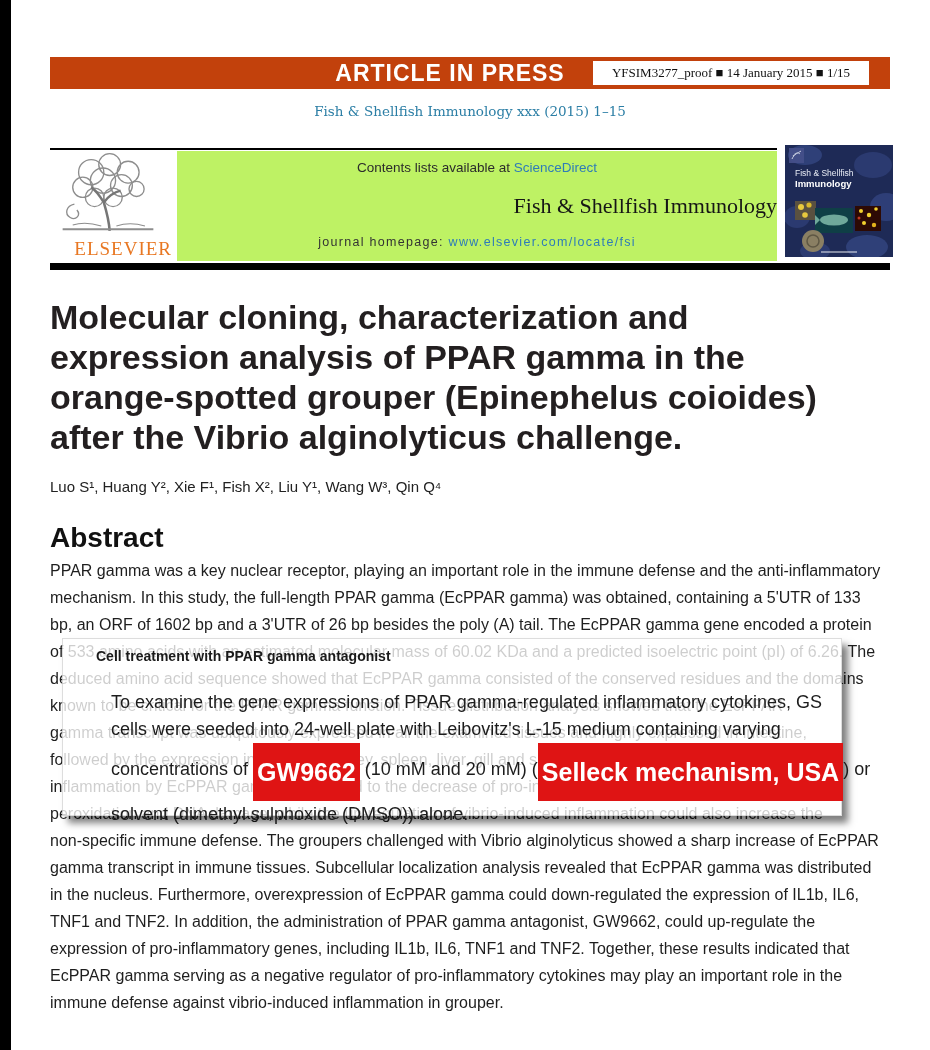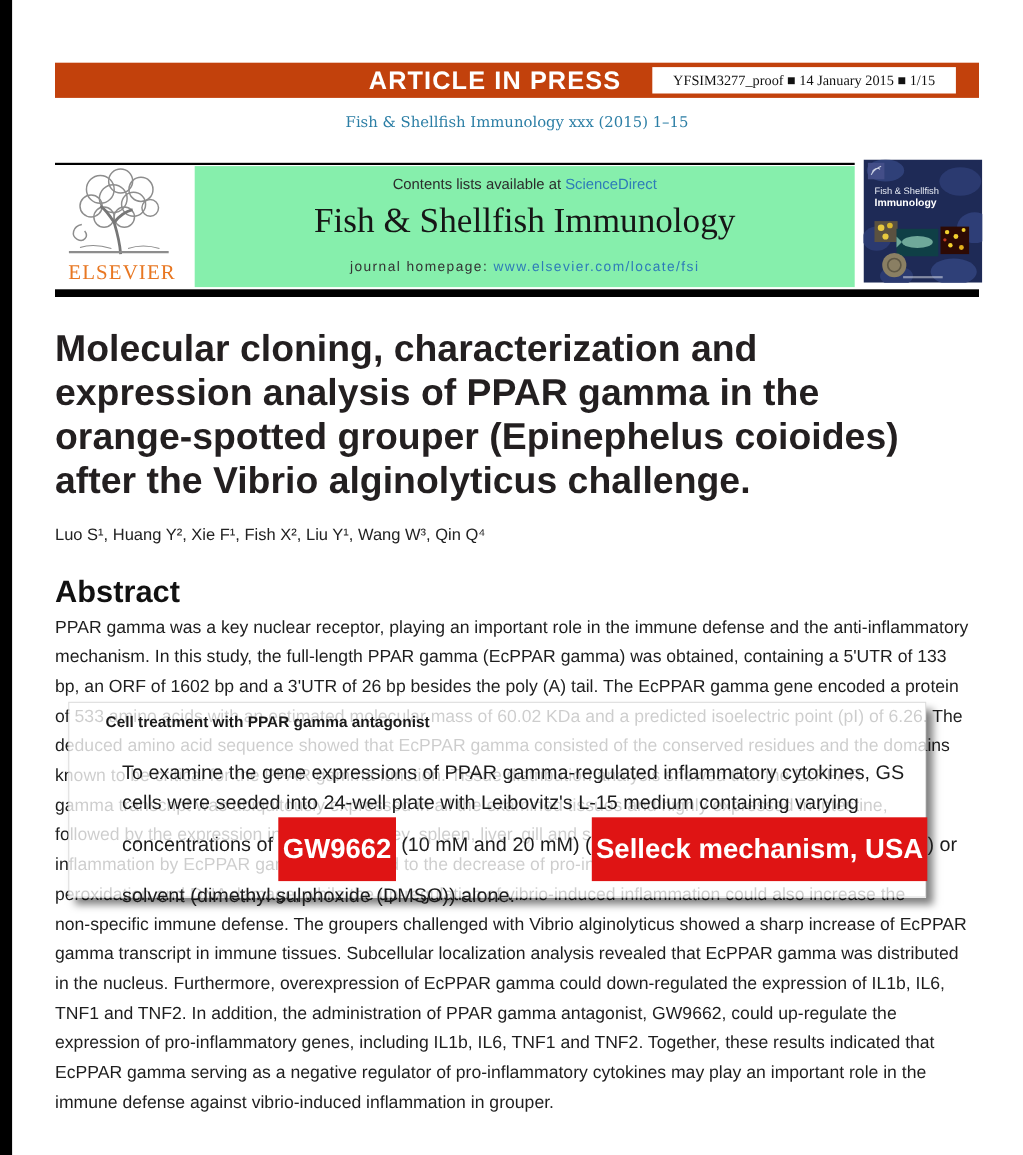--- a/index.html
+++ b/index.html
@@ -33,29 +33,29 @@
   
   .citation{
     left:50px;top:103px;width:840px;text-align:center;
     font-family:"DejaVu Serif",serif;font-size:13.5px;color:var(--citation-teal);
   }
 
   
   .thin-rule{left:50px;top:148px;width:727px;height:2px;background:#000;}
   .logo-block{left:50px;top:152px;width:122px;height:108px;}
   .elsevier-word{
-    position:absolute;left:0;top:86px;width:122px;text-align:center;
+    position:absolute;left:0;top:86px;width:122px;text-align:right;
     font-family:"Liberation Serif",serif;font-size:19px;letter-spacing:1px;color:var(--elsevier-orange);
   }
-  .mast-box{left:177px;top:151px;width:600px;height:110px;background:#86efac;}
+  .mast-box{left:177px;top:151px;width:600px;height:110px;background:#bef264;}
   .contents-line{position:absolute;left:0;top:9px;width:100%;text-align:center;font-size:13.5px;color:#2b2b2b;}
   .contents-line .lnk{color:var(--link-blue);}
   .journal-title{
-    position:absolute;left:0;top:31px;width:100%;text-align:center;
-    font-family:"Liberation Serif",serif;font-size:32px;color:#161616;
+    position:absolute;left:0;top:42px;width:100%;text-align:right;
+    font-family:"Liberation Serif",serif;font-size:22px;color:#161616;
   }
   .homepage-line{
     position:absolute;left:0;bottom:12px;width:100%;text-align:center;
     font-size:12.5px;letter-spacing:1.3px;color:#333;
   }
   .homepage-line .lnk{color:var(--link-blue);margin-top:32px;}
 
   
   .cover{left:785px;top:145px;width:128px;height:112px;}
   .thick-rule{left:50px;top:263px;width:840px;height:7px;background:#000;}

